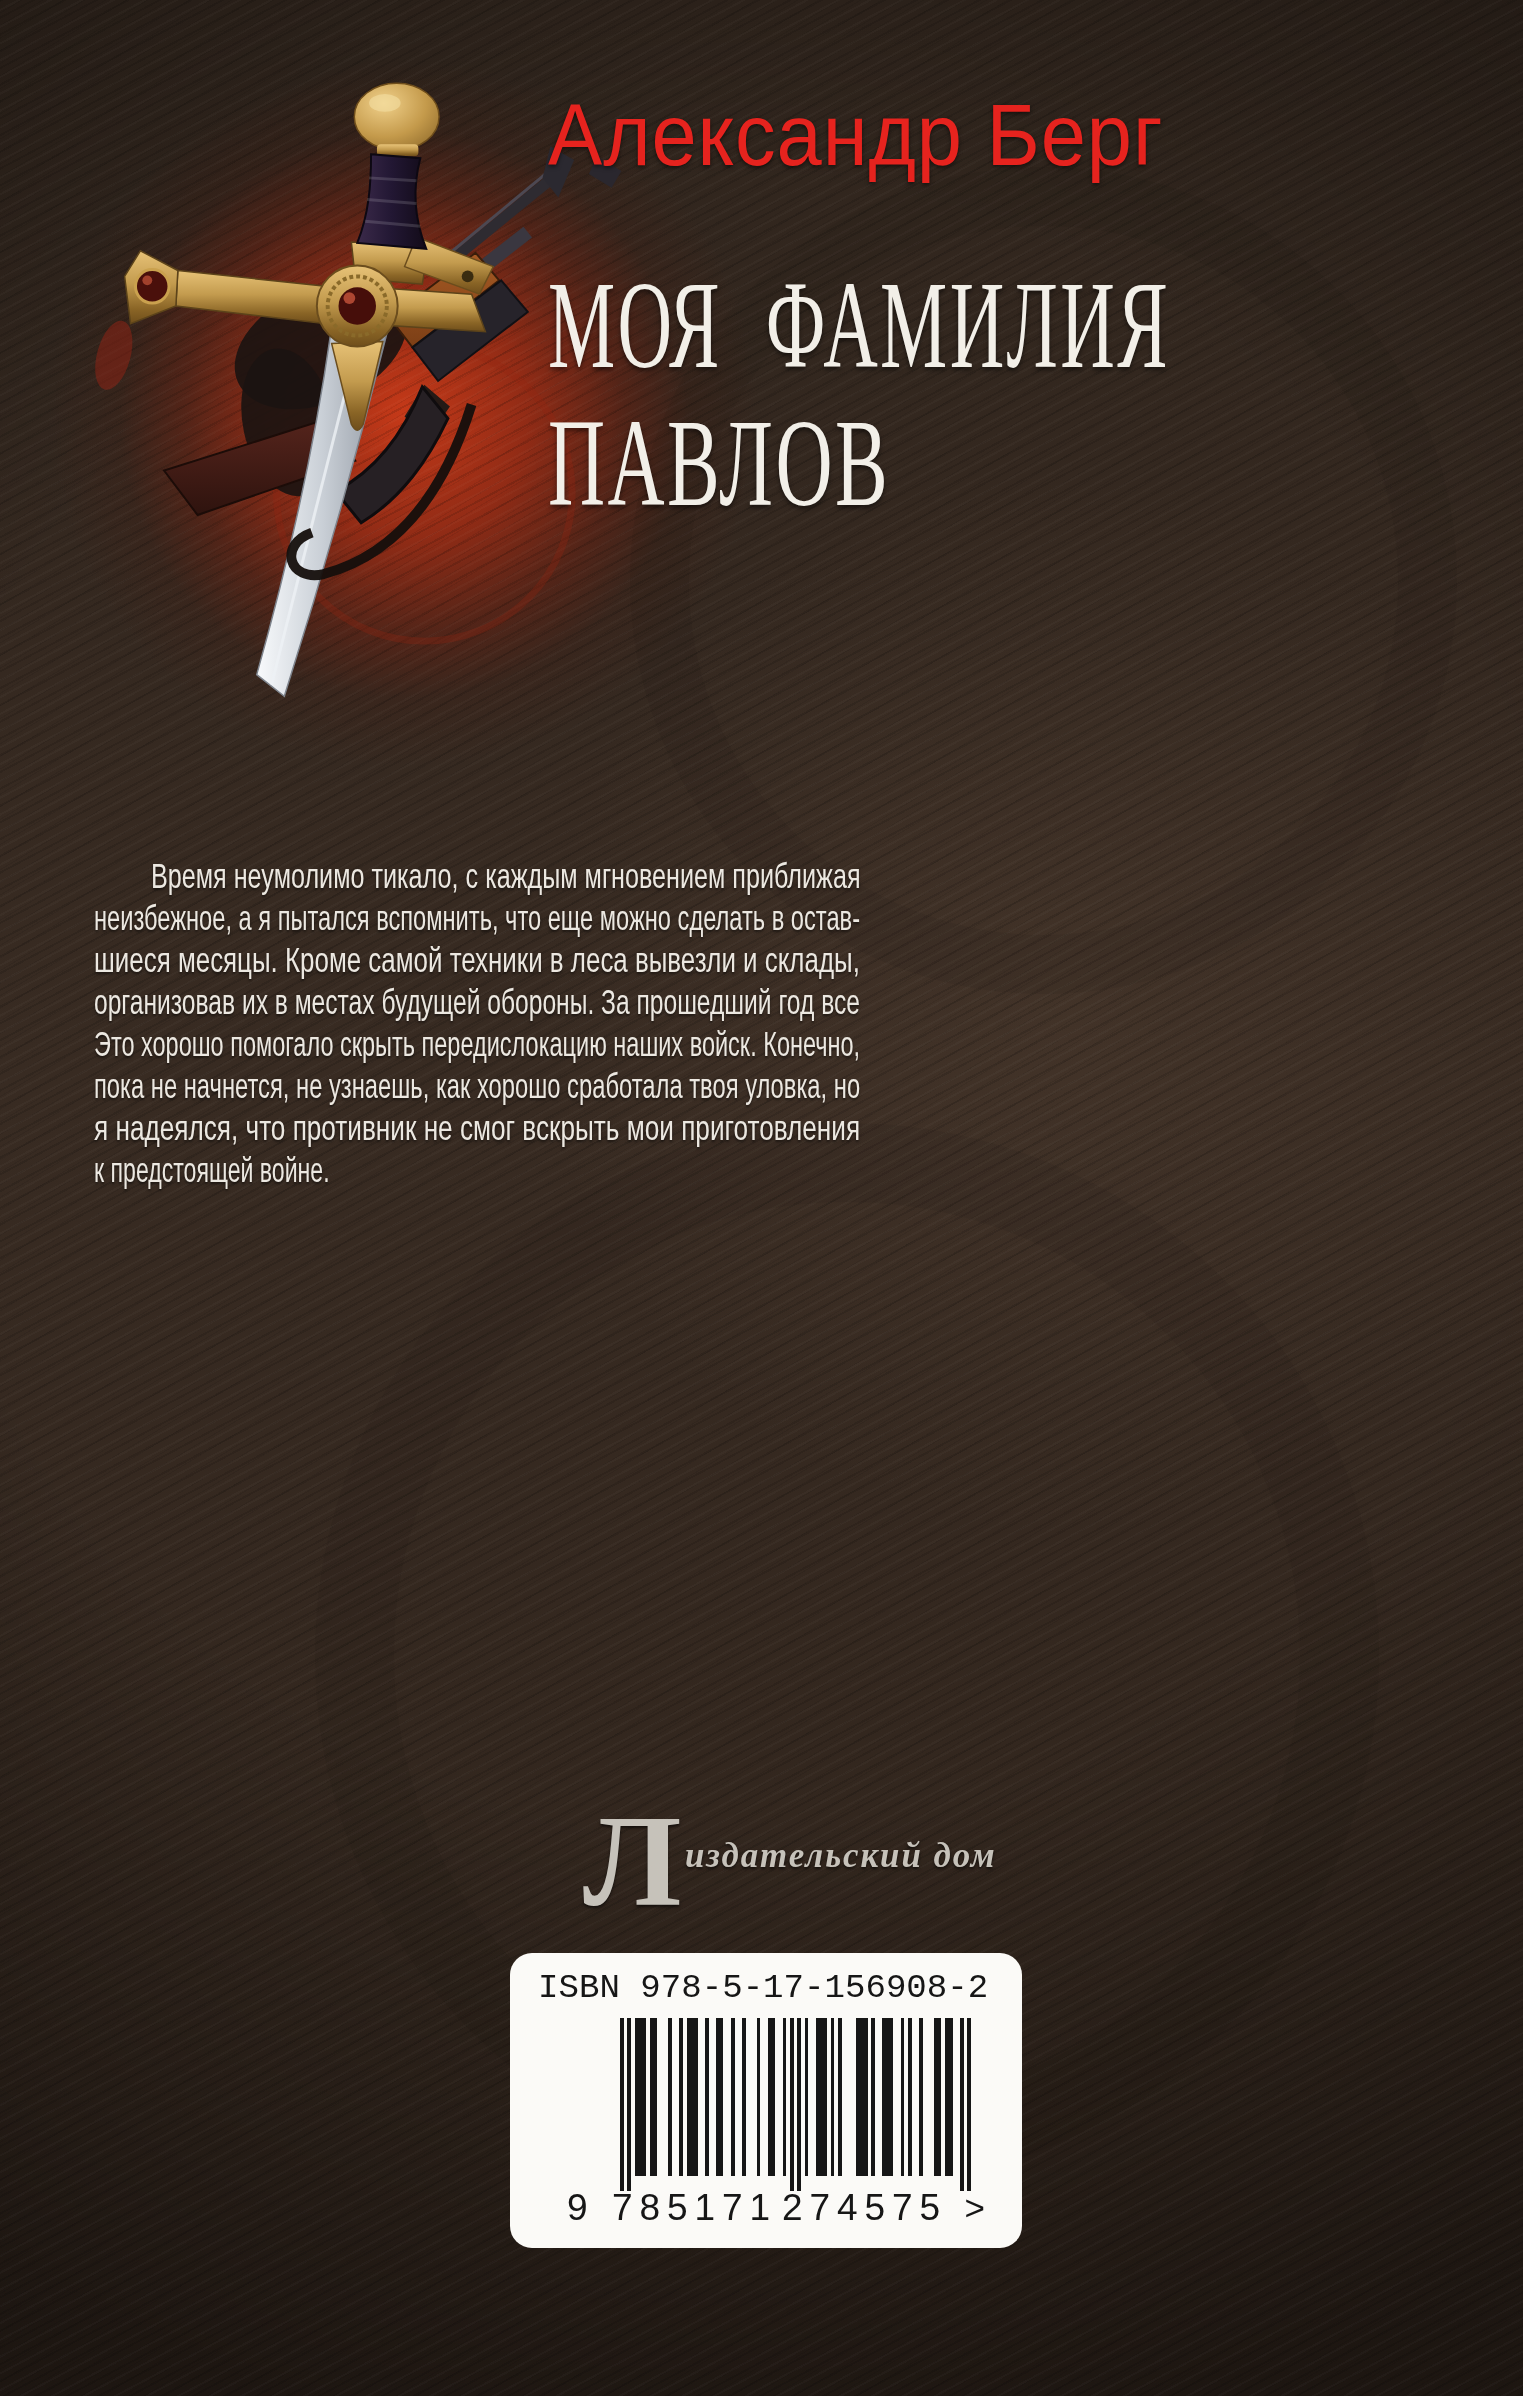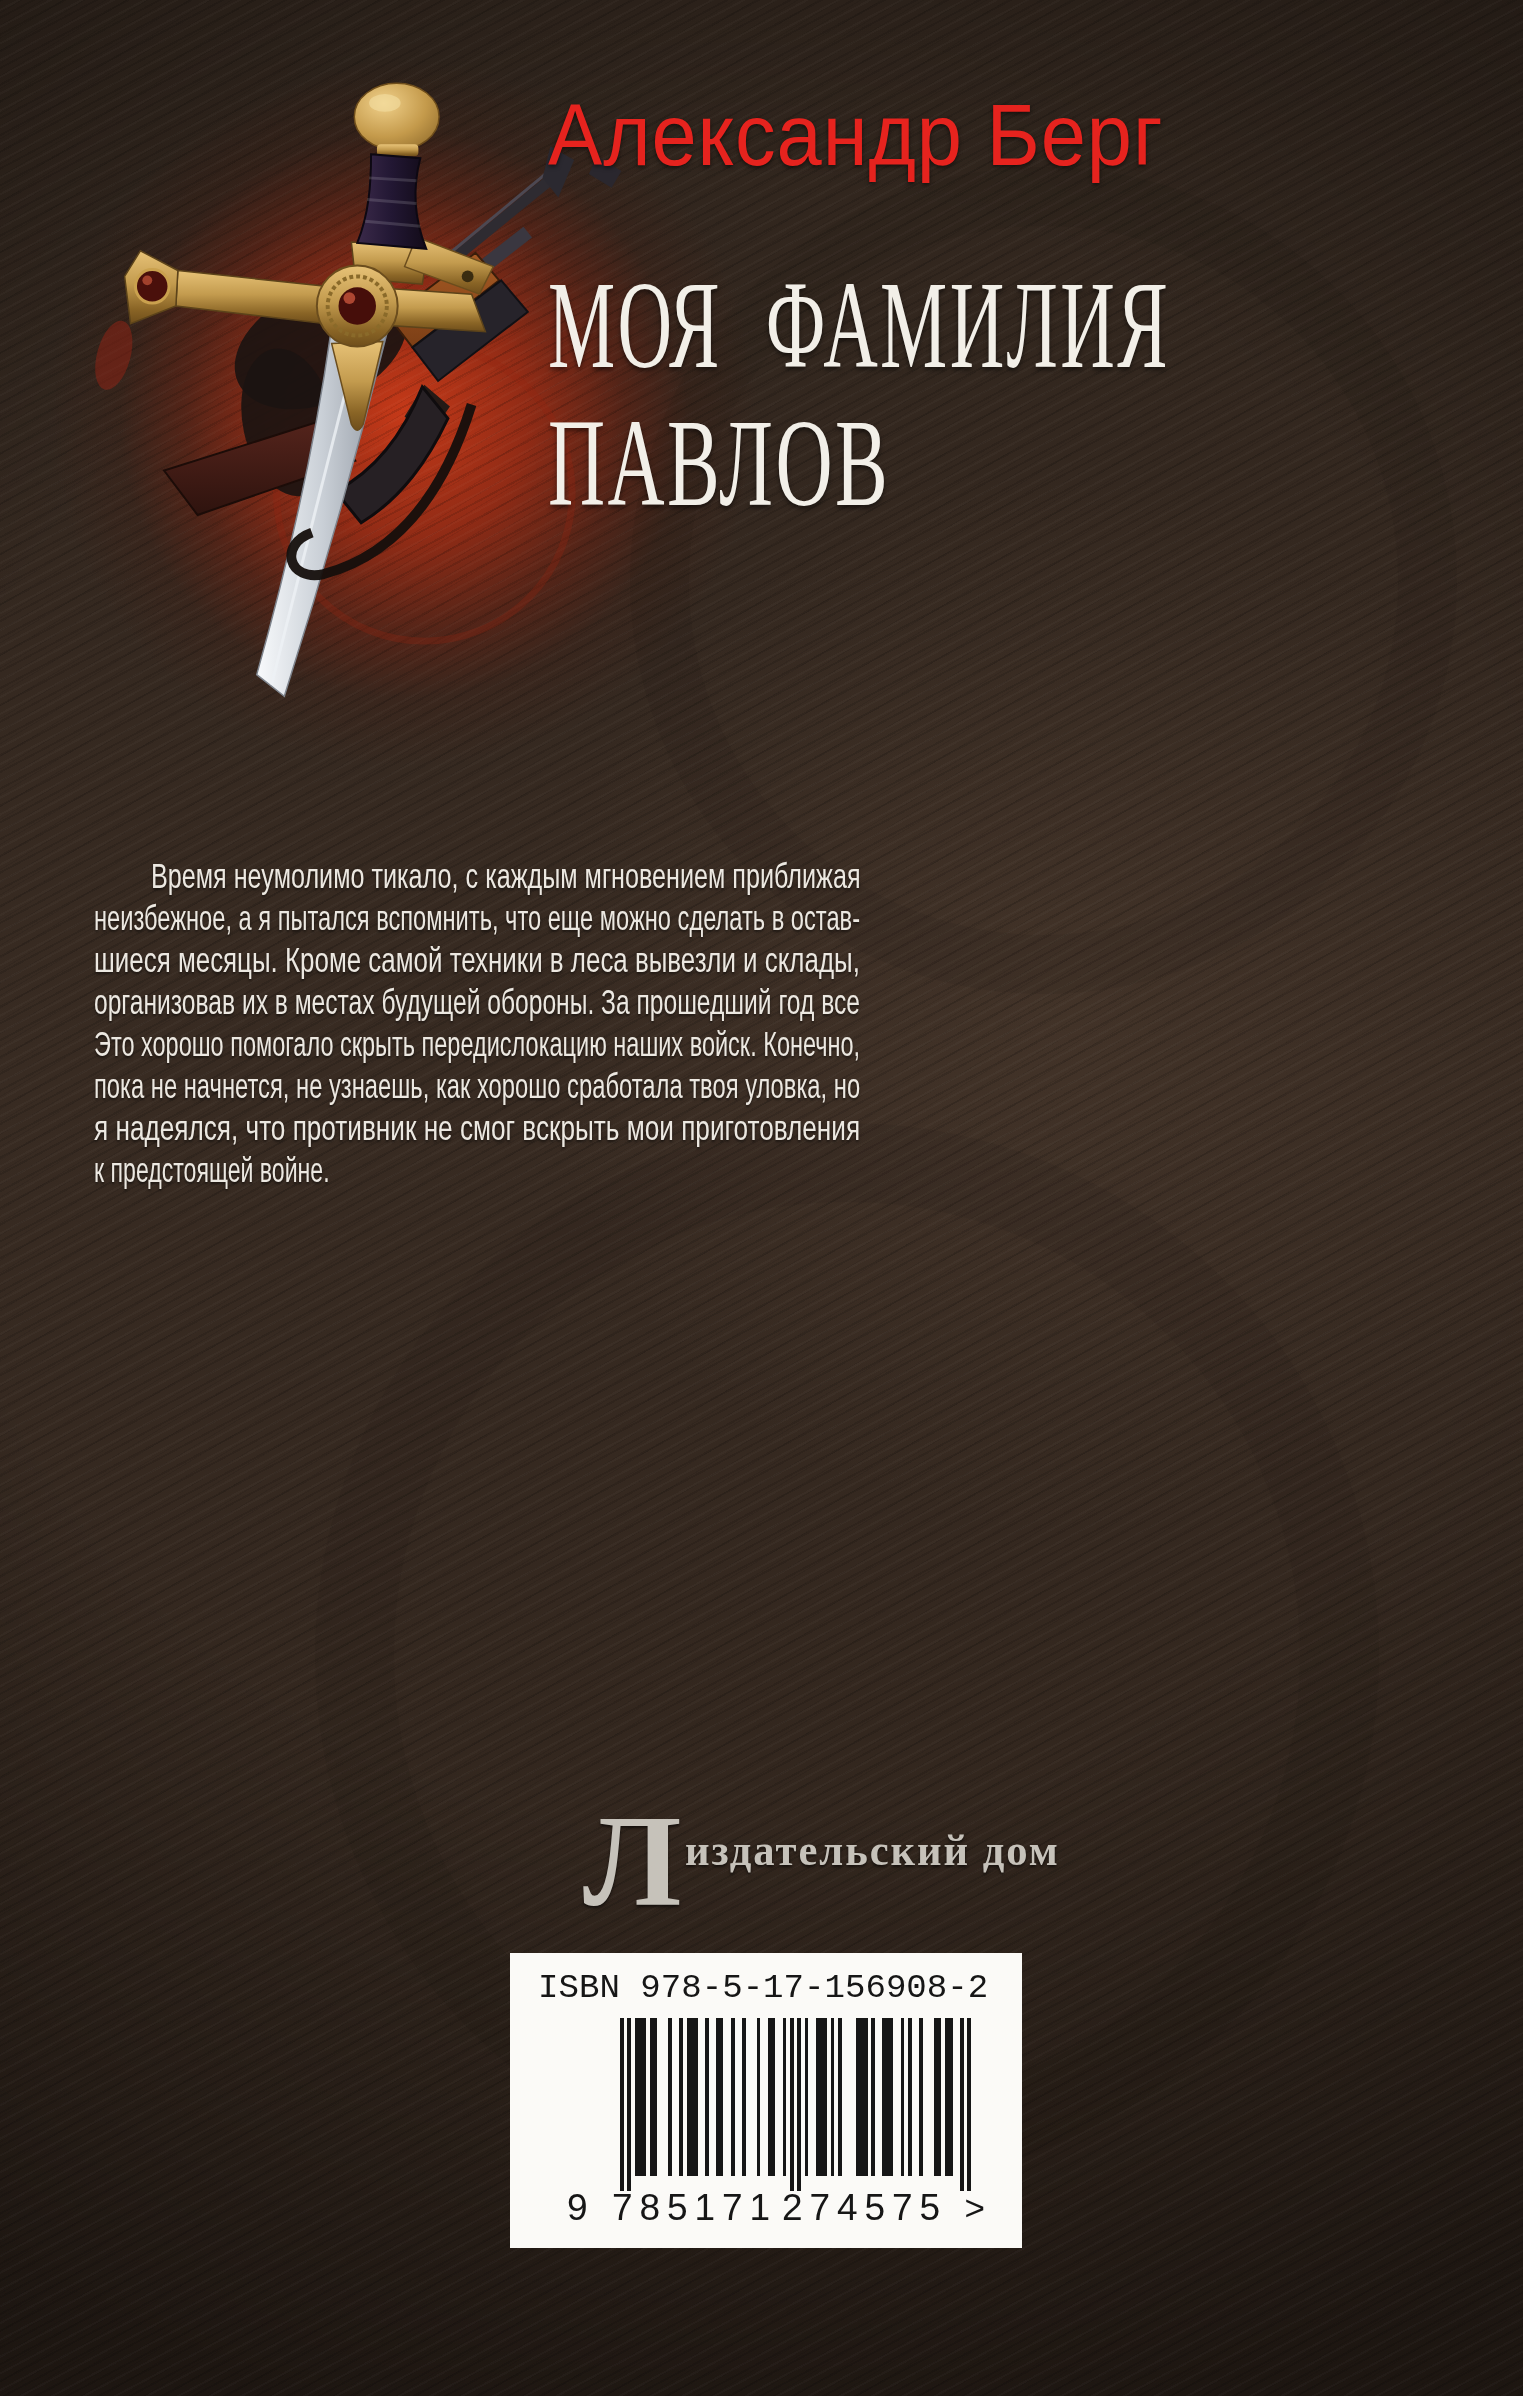--- a/index.html
+++ b/index.html
@@ -39,24 +39,24 @@
 
   .annotation{position:absolute;left:94px;top:855px;width:778px;color:var(--body-white,#ece8e1);}
   .bline{height:42px;font-size:35px;line-height:42px;text-shadow:0 2px 3px rgba(0,0,0,.5);}
   .bline.indent{padding-left:57px;}
 
   .pub{position:absolute;left:583px;top:1813px;display:flex;color:var(--publisher-gray,#c6c2ba);
        font-family:"Liberation Serif",serif;font-weight:700;text-shadow:0 2px 3px rgba(0,0,0,.6);}
   .pub-initial{font-size:132px;line-height:.72;}
   .pub-col{margin-left:3.9px;margin-top:9.9px;}
   .pub-name{font-size:77px;line-height:.78;}
-  .pub-tagline{margin-top:2px;font-size:44px;letter-spacing:2px;}
+  .pub-tagline{margin-top:11px;font-size:36px;letter-spacing:2px;font-style:italic;}
 
   .isbnbox{position:absolute;left:510px;top:1953px;width:512px;height:295px;
-           background:var(--isbn-box-white,#fbfaf7);color:var(--barcode-black,#161616);}
+           background:var(--isbn-box-white,#fbfaf7);color:var(--barcode-black,#161616);border-radius:22px;}
   .isbn-label-wrap{position:absolute;left:27.6px;top:15.8px;width:457px;height:43px;}
   .isbn-label{font-family:"Liberation Mono",monospace;font-size:33px;line-height:39px;}
   .barcode{position:absolute;left:110px;top:65px;width:351px;height:173px;}
   .bar{position:absolute;top:0;background:var(--barcode-black,#161616);}
   .digits{position:absolute;left:57px;top:236px;width:418px;display:flex;align-items:baseline;
           font-size:37px;line-height:37px;}
   .digits .lead{width:45px;}
   .digits .grp{flex:1;letter-spacing:6.9px;}
   .digits .mark{width:33px;text-align:right;font-size:35px;}
 </style>

